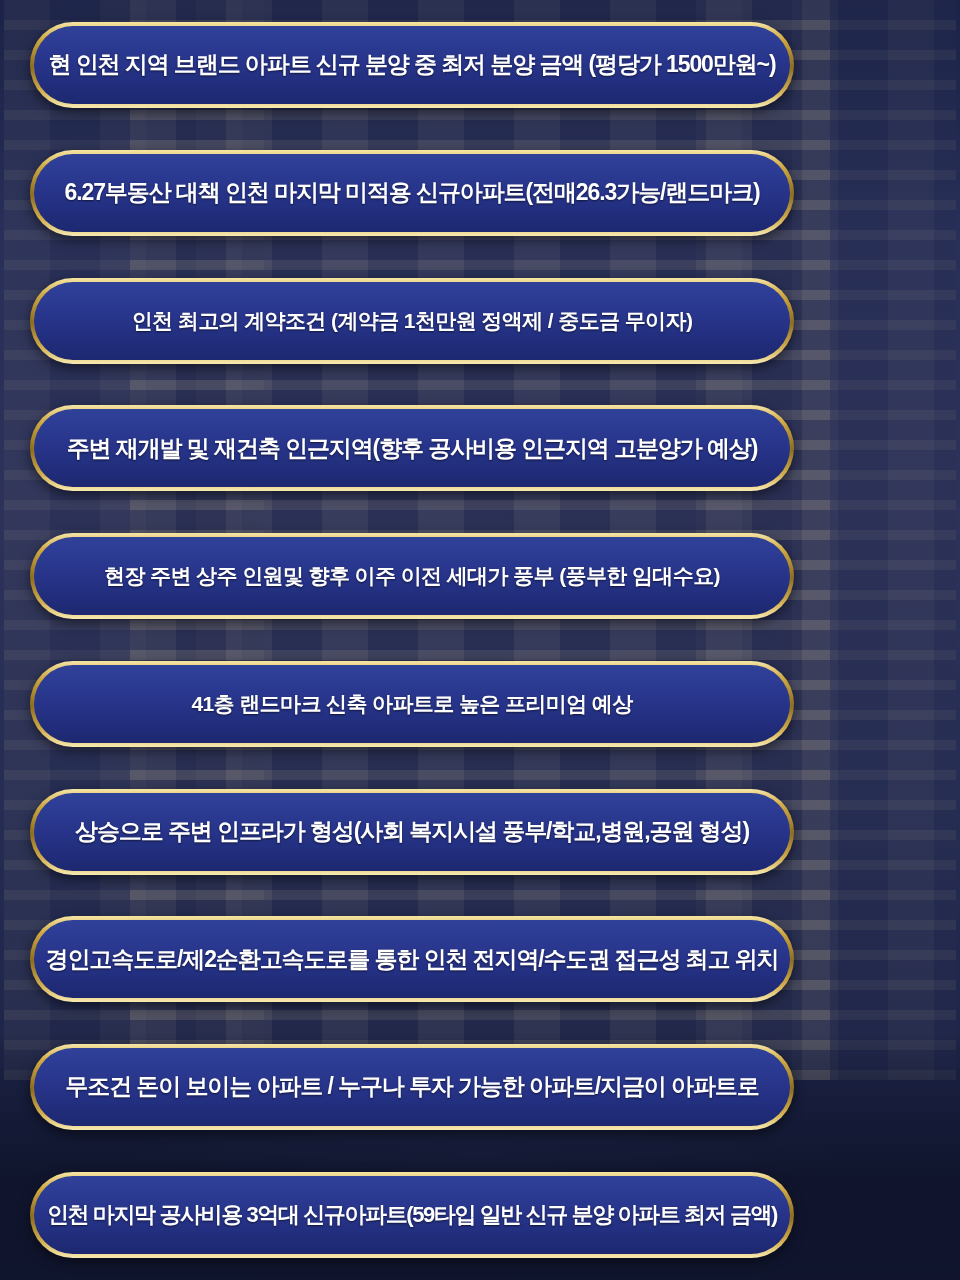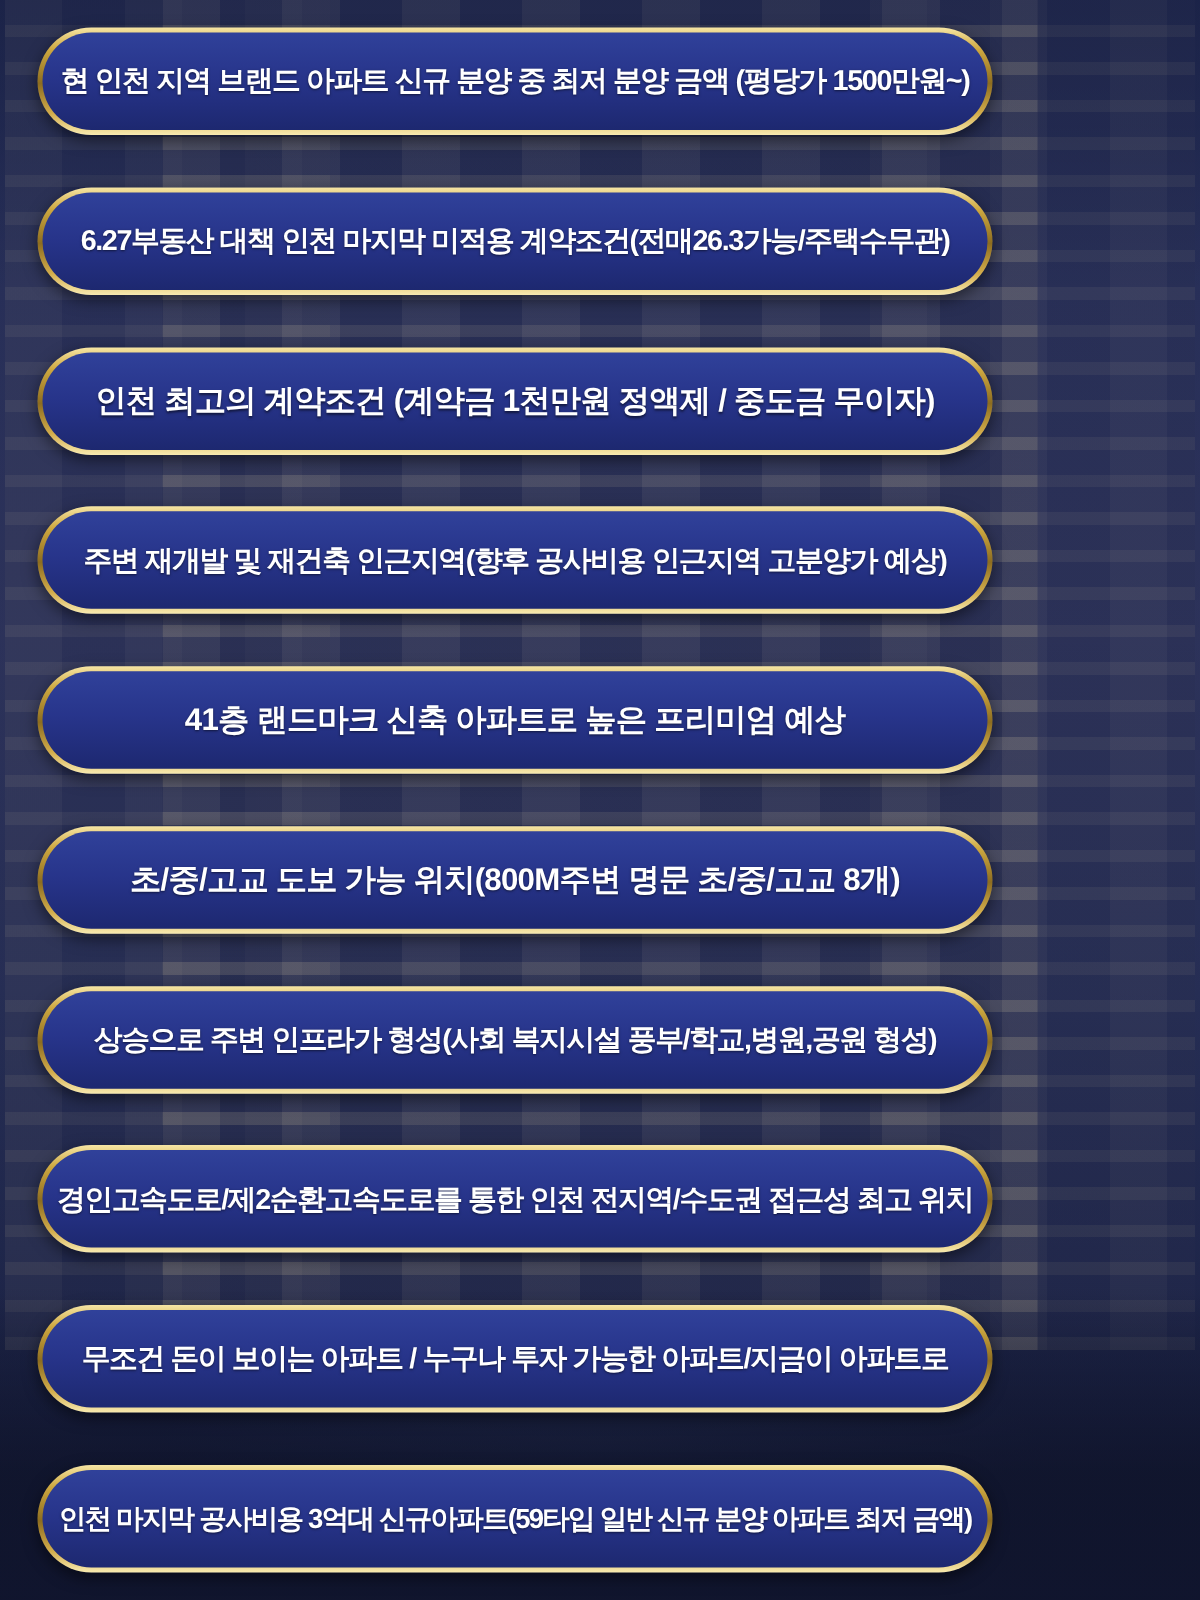--- a/index.html
+++ b/index.html
@@ -126,21 +126,21 @@
     background: linear-gradient(to bottom, #30419a 0%, #27348a 48%, #1d2870 100%);
     display: flex;
     align-items: center;
     justify-content: center;
     text-align: center;
     padding: 8px 24px;
   }
   .pill-text {
     color: #ffffff;
     font-weight: bold;
-    font-size: 25px;
+    font-size: 21px;
     line-height: 1.2;
     letter-spacing: -0.6px;
     text-shadow: 0 1px 2px rgba(0,0,0,0.55);
     white-space: nowrap;
   }
   .pill-text.small {
     font-size: 23px;
     letter-spacing: -1.1px;
   }
   .pill-text.xsmall {
@@ -166,48 +166,48 @@
   <div class="pill-list">
 
     <div class="pill-wrap">
       <div class="pill-inner">
         <span class="pill-text small">현 인천 지역 브랜드 아파트 신규 분양 중 최저 분양 금액 (평당가 1500만원~)</span>
       </div>
     </div>
 
     <div class="pill-wrap">
       <div class="pill-inner">
-        <span class="pill-text small">6.27부동산 대책 인천 마지막 미적용 계약조건(전매26.3가능/주택수무관)</span>
+        <span class="pill-text small">6.27부동산 대책 인천 마지막 미적용 신규아파트(전매26.3가능/랜드마크)</span>
       </div>
     </div>
 
     <div class="pill-wrap">
       <div class="pill-inner">
         <span class="pill-text">인천 최고의 계약조건 (계약금 1천만원 정액제 / 중도금 무이자)</span>
       </div>
     </div>
 
     <div class="pill-wrap">
       <div class="pill-inner">
         <span class="pill-text small">주변 재개발 및 재건축 인근지역(향후 공사비용 인근지역 고분양가 예상)</span>
       </div>
     </div>
 
+    <div class="pill-wrap">
+      <div class="pill-inner">
+        <span class="pill-text">현장 주변 상주 인원및 향후 이주 이전 세대가 풍부 (풍부한 임대수요)</span>
+      </div>
+    </div>
 
     <div class="pill-wrap">
       <div class="pill-inner">
         <span class="pill-text">41층 랜드마크 신축 아파트로 높은 프리미엄 예상</span>
       </div>
     </div>
 
-    <div class="pill-wrap">
-      <div class="pill-inner">
-        <span class="pill-text">초/중/고교 도보 가능 위치(800M주변 명문 초/중/고교 8개)</span>
-      </div>
-    </div>
 
     <div class="pill-wrap">
       <div class="pill-inner">
         <span class="pill-text small">상승으로 주변 인프라가 형성(사회 복지시설 풍부/학교,병원,공원 형성)</span>
       </div>
     </div>
 
     <div class="pill-wrap">
       <div class="pill-inner">
         <span class="pill-text small">경인고속도로/제2순환고속도로를 통한 인천 전지역/수도권 접근성 최고 위치</span>

